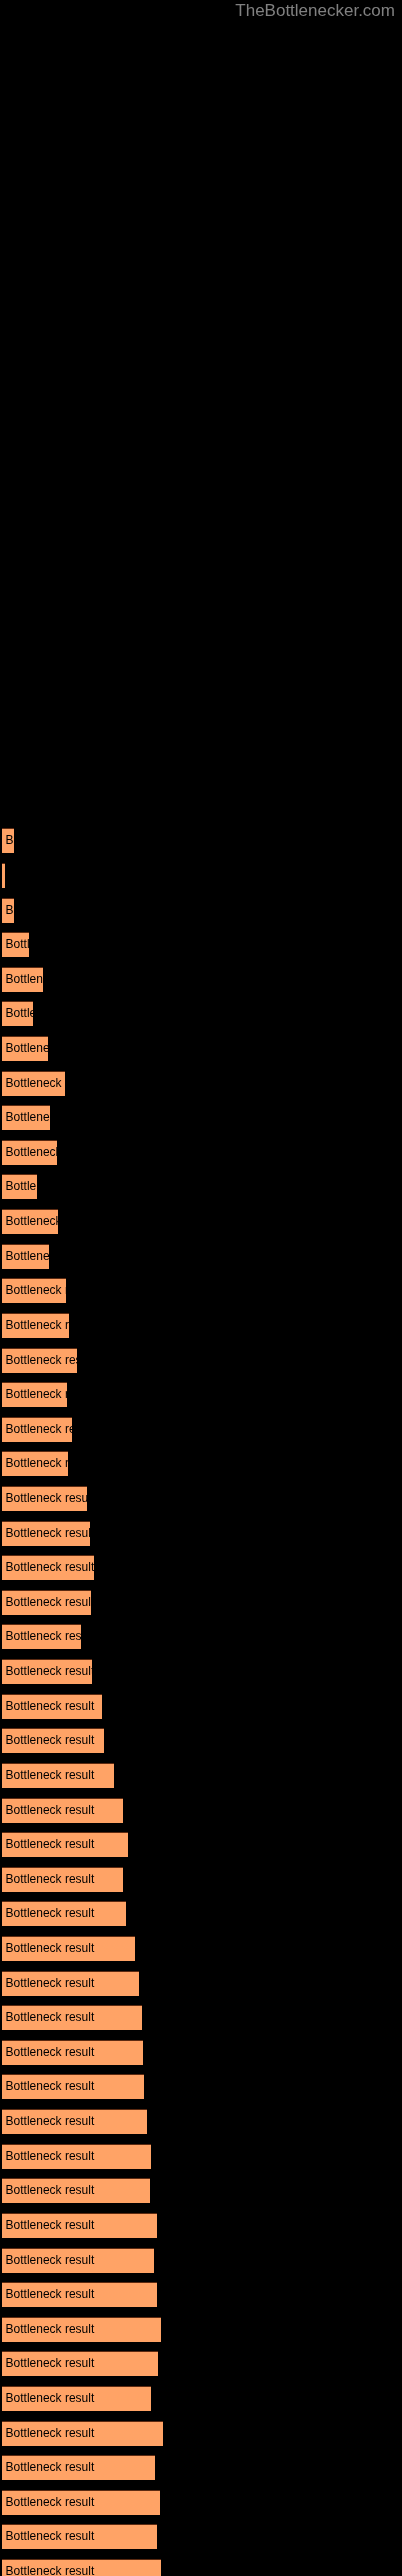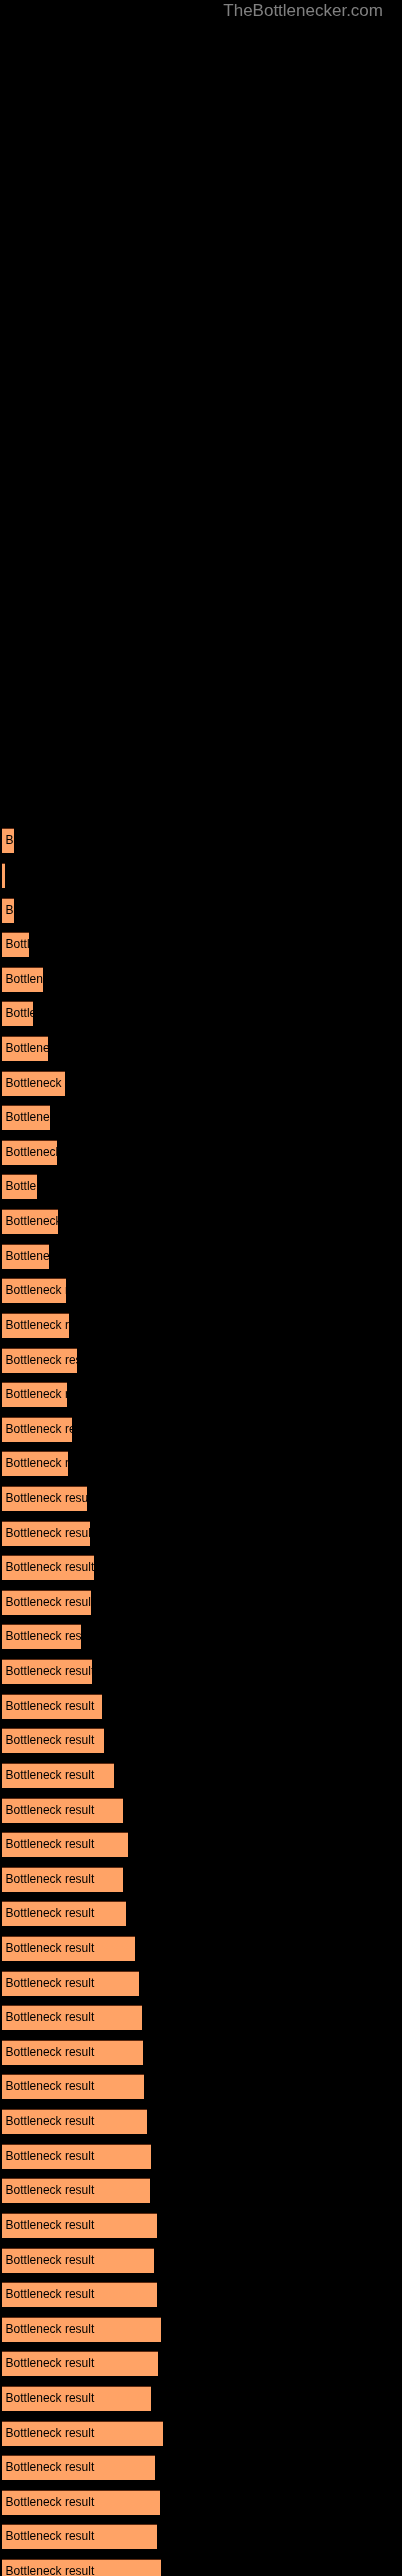--- a/index.html
+++ b/index.html
@@ -23,21 +23,21 @@
     background: #000000;
   }
   
   #site-header {
     position: absolute;
     top: 0;
     left: 0;
     width: 403px;
     height: 24px;
     text-align: right;
-    padding-right: 20px;
+    padding-right: 8px;
     box-sizing: border-box;
   }
   #site-title {
     display: inline-block;
     color: #808080;
     font-size: 17px;
     line-height: 22px;
     letter-spacing: 0px;
     font-family: "Liberation Sans", sans-serif;
     white-space: nowrap;

